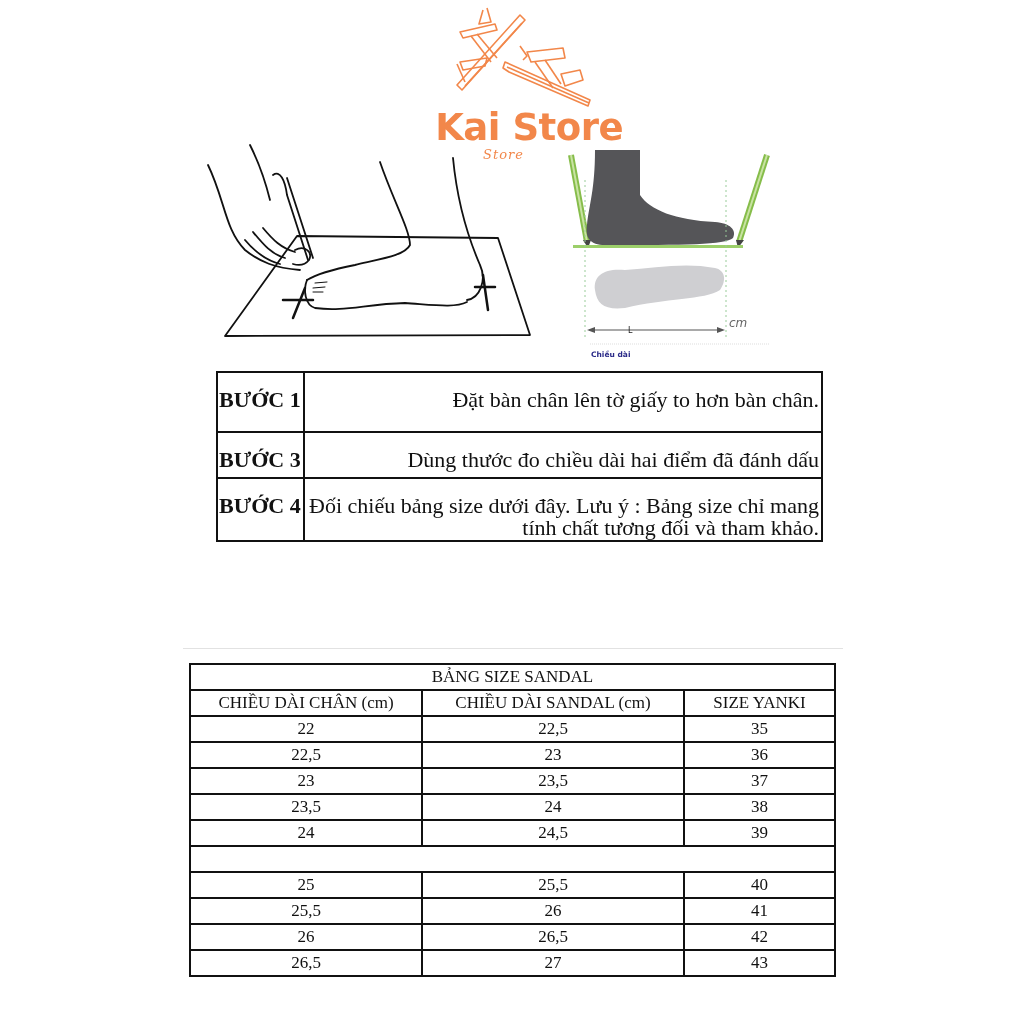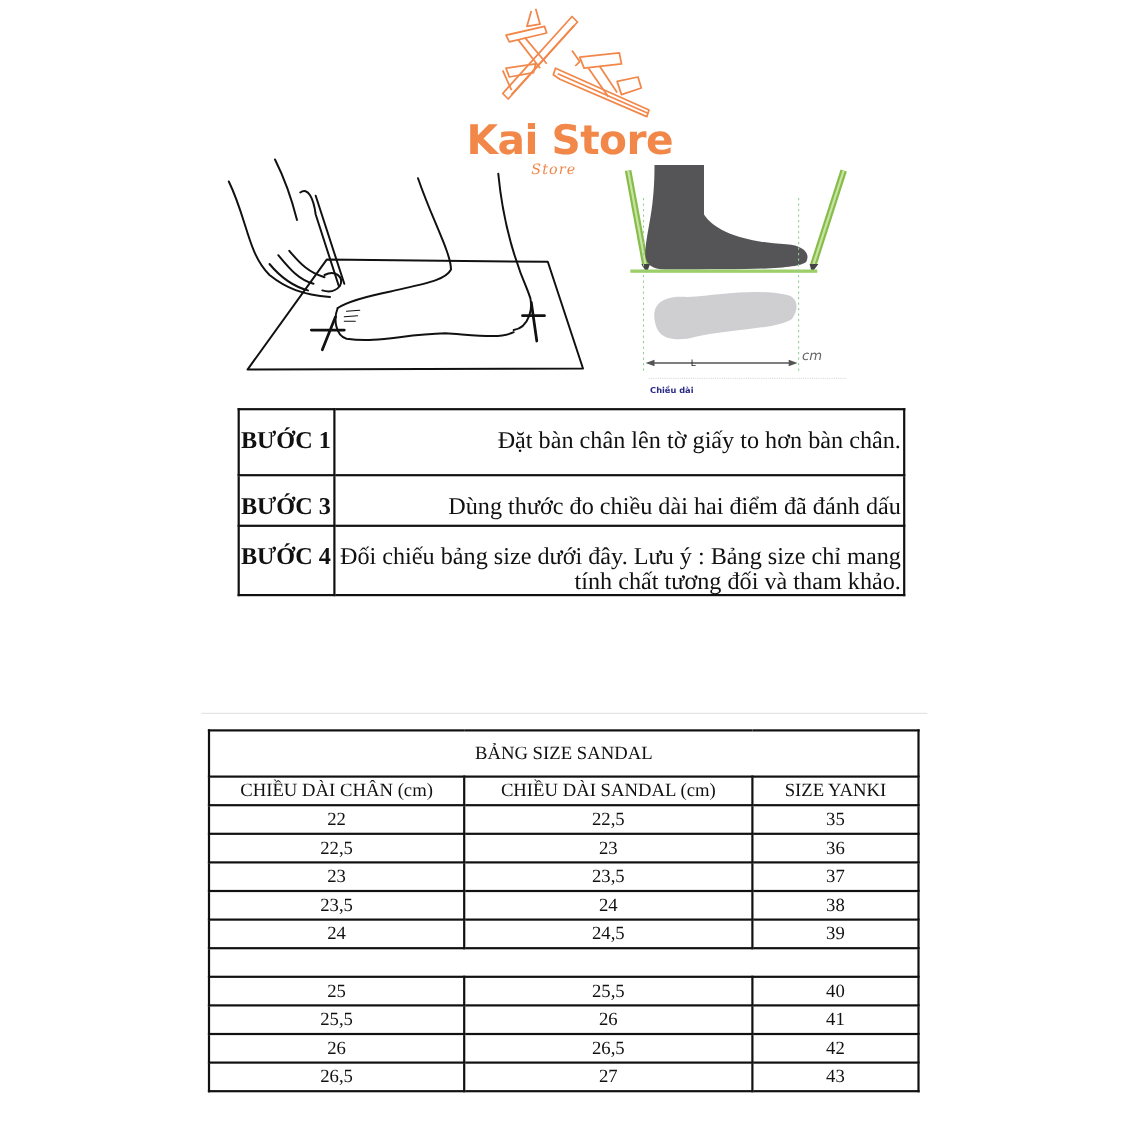--- a/index.html
+++ b/index.html
@@ -3,21 +3,21 @@
 <meta charset="utf-8">
 <style>
   * { box-sizing: border-box; margin: 0; padding: 0; }
   html, body { width: 1024px; height: 1024px; background: #ffffff; overflow: hidden; }
   body { position: relative; font-family: "Liberation Serif", "DejaVu Serif", serif; color: #111; }
 
   
   .logo { position: absolute; left: 405px; top: 2px; width: 230px; height: 175px; }
   .logo svg { position: absolute; left: 0; top: 0; }
   .brand-name {
-    position: absolute; left: 413px; top: 104px; width: 210px; text-align: center;
+    position: absolute; left: 413px; top: 104px; width: 210px; text-align: right;
     font-family: "DejaVu Sans", "Liberation Sans", sans-serif; font-weight: bold;
     font-size: 37px; color: #f2874a; letter-spacing: -0.5px; line-height: 48px;
   }
   .brand-sub {
     position: absolute; left: 483px; top: 147px; font-family: "DejaVu Serif", serif;
     font-style: italic; font-size: 13px; color: #f2874a; letter-spacing: 1px;
   }
 
   
   .illus-left { position: absolute; left: 205px; top: 140px; width: 330px; height: 210px; }
@@ -43,21 +43,21 @@
 
   
   .sizes {
     position: absolute; left: 189px; top: 663px; width: 645px;
     border-collapse: collapse; border: 2px solid #111; table-layout: fixed;
   }
   .sizes td, .sizes th {
     border: 2px solid #111; text-align: center; font-weight: normal;
     font-size: 17px; height: 26px; line-height: 20px; padding: 0;
   }
-  .sizes .title-row td { height: 42px; margin-left: 26px; }
+  .sizes .title-row td { height: 26px; margin-left: 26px; }
   .sizes .spacer-row td { height: 26px; }
   .col1 { width: 232px; }
   .col2 { width: 262px; }
   .col3 { width: 151px; }
 </style>
 </head>
 <body>
 
 <div class="logo">
   <svg width="230" height="110" viewBox="0 0 230 110" fill="none" stroke="#f2874a" stroke-width="1.6" stroke-linejoin="round">

